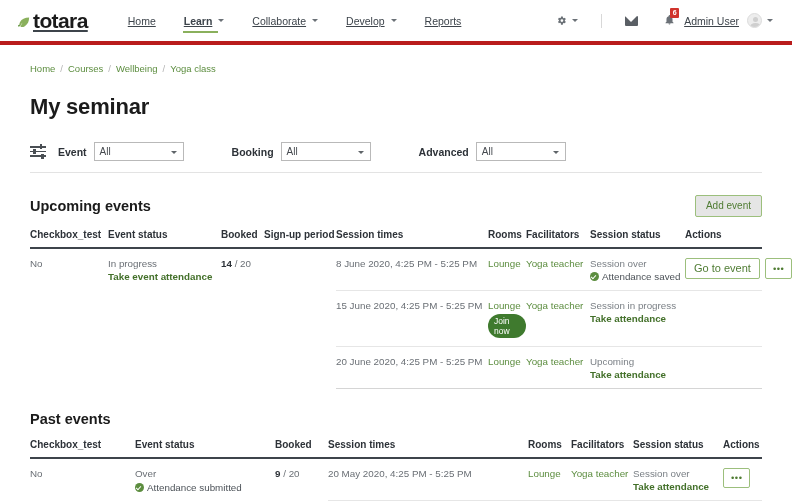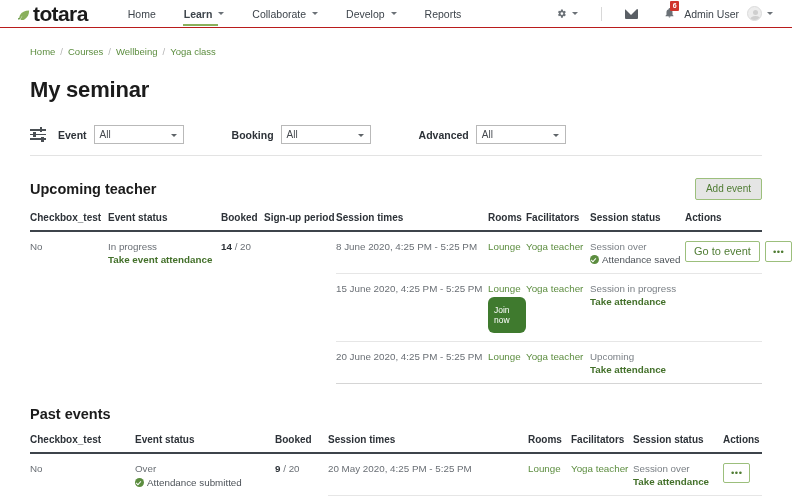--- a/index.html
+++ b/index.html
@@ -8,27 +8,28 @@
     width: 792px; height: 501px;
     overflow: hidden;
     background: #ffffff;
     font-family: "Liberation Sans", sans-serif;
     color: #3d444b;
     -webkit-font-smoothing: antialiased;
   }
 
   
   .topnav {
-    height: 28px;
+    height: 45px;
     display: flex;
     align-items: center;
     padding: 0 12px 0 16px;
-    border-bottom: 1px solid #b91c1c;
+    border-bottom: 4px solid #b91c1c;
     background: #fff;
     position: relative;
+    text-decoration: underline;
   }
   .brand {
     display: flex;
     align-items: flex-end;
     margin-right: 26px;
   }
   .brand-leaf { width: 15px; height: 15px; margin-right: 2px; margin-bottom: 1px; }
   .brand-text {
     font-size: 21px;
     font-weight: bold;
@@ -302,22 +303,22 @@
     border: solid #fff;
     border-width: 0 1.3px 1.3px 0;
     transform: rotate(42deg);
   }
   .status-line { color: #7b8086; }
   .join-btn {
     display: inline-block;
     background: #3f7a2e;
     color: #fff;
     font-size: 8.5px;
-    padding: 8px 6px;
-    border-radius: 6px;
+    padding: 2px 6px;
+    border-radius: 12px;
     margin-top: 3px;
     cursor: pointer;
     line-height: 1.2;
   }
   .act-wrap { display: flex; gap: 5px; }
   .btn-goto {
     border: 1px solid #9cbf7c;
     color: #4f7c33;
     background: #fff;
     font-size: 11px;
@@ -428,21 +429,21 @@
     <div class="f-select">
       <span>All</span>
     </div>
     <span class="f-label sp">Advanced</span>
     <div class="f-select">
       <span>All</span>
     </div>
   </div>
 
   <div class="section-head">
-    <h2 class="section-title">Upcoming teacher</h2>
+    <h2 class="section-title">Upcoming events</h2>
     <button class="btn-outline">Add event</button>
   </div>
 
   <table class="evt">
     <colgroup>
       <col style="width:78px">
         <col style="width:113px">
         <col style="width:43px">
         <col style="width:72px">
       <col style="width:152px">

